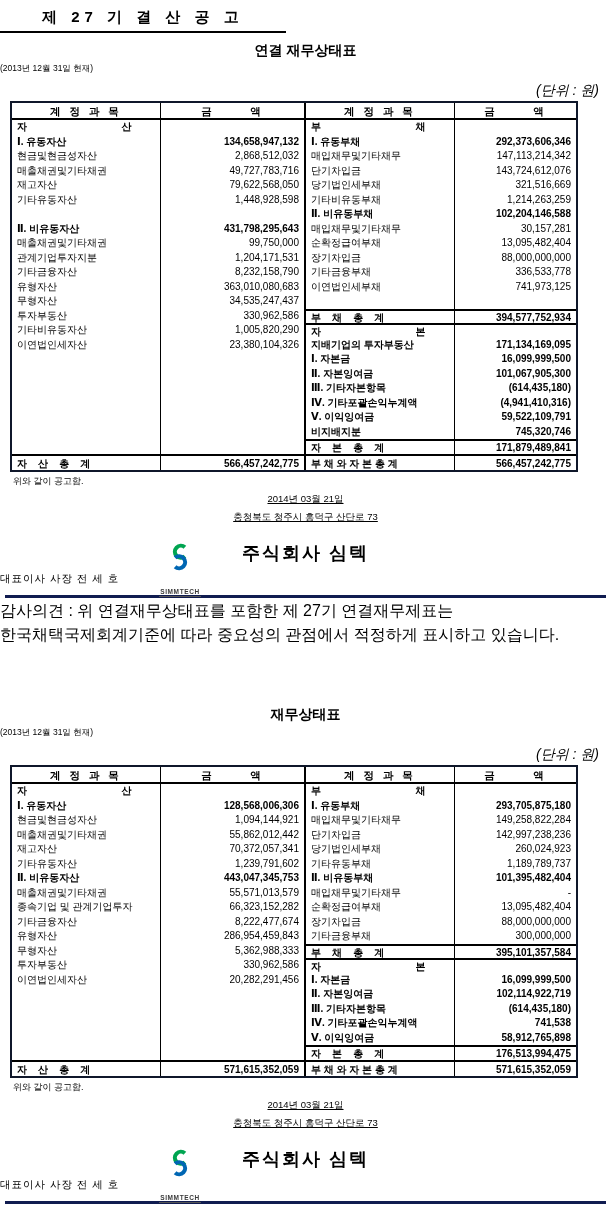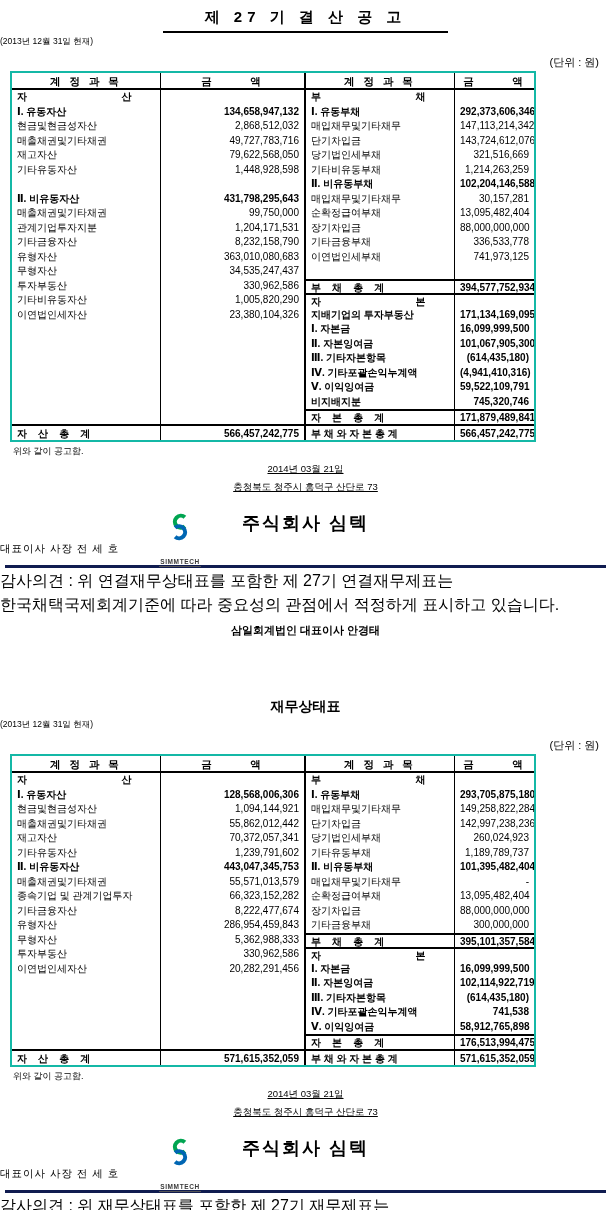--- a/index.html
+++ b/index.html
@@ -2,31 +2,31 @@
 <html><head>
 <meta charset="utf-8">
 <style>
   * { margin:0; padding:0; box-sizing:border-box; }
   html,body { background:#fff; }
   body {
     width:611px; height:1210px; overflow:hidden;
     font-family:"Liberation Sans","DejaVu Sans",sans-serif;
     color:#000;
   }
-  .page-title-wrap { text-align:center; padding-top:8px; }
+  .page-title-wrap { text-align:left; padding-top:8px; }
   .page-title {
     display:inline-block; font-size:15px; font-weight:bold; letter-spacing:5px;
     border-bottom:2px solid #000; padding:0 42px 4px 42px; white-space:pre;
   }
   .bs-title { text-align:center; font-size:14px; font-weight:bold; margin-top:9px; }
   .bs-date  { font-size:8.5px; margin-top:3px; }
-  .unit     { text-align:right; font-size:11px; margin:7px 12px 1px 0; }
+  .unit     { text-align:right; font-size:14px; margin:7px 12px 1px 0;font-style:italic; }
 
   .grid {
-    margin-left:10px; width:526px; border:2px solid #14b8a6;
+    margin-left:10px; width:568px; border:2px solid #0f172a;
     display:grid; grid-template-columns:148px 144px 150px auto;
     background:#fff;
   }
   .cell {
     font-size:10px; line-height:14.5px; height:14.5px;
     padding:0 5px; white-space:pre; overflow:hidden;
   }
   .hdr {
     font-weight:bold; text-align:center; border-bottom:2px solid #000;
     height:17px; line-height:16px; letter-spacing:3px; font-size:10.5px;
@@ -55,20 +55,21 @@
   .sec2 { margin-top:60px; }
 </style>
 </head>
 <body>
 
 <div class="page-title-wrap">
   <div class="page-title">제 27 기 결 산 공 고</div>
 </div>
 
 <div>
+  <div class="bs-title">연결 재무상태표</div>
   <div class="bs-date">(2013년 12월 31일 현재)</div>
   <div class="unit">(단위 : 원)</div>
 
   <div class="grid">
     <div class="cell hdr c1">계 정 과 목</div>
     <div class="cell hdr c2">금      액</div>
     <div class="cell hdr c3">계 정 과 목</div>
     <div class="cell hdr c4">금      액</div>
   <div class="cell c1 section">자                                  산</div>
       <div class="cell c2 val section"></div>
@@ -180,21 +181,20 @@
       </svg>
       <div class="logo-text">SIMMTECH</div>
     </div>
     <div class="company-name">주식회사 심텍</div>
     <div class="ceo-line">대표이사 사장 전 세 호</div>
   </div>
 
   <div class="divider"></div>
   <div class="audit">감사의견 : 위 연결재무상태표를 포함한 제 27기 연결재무제표는</div>
   <div class="audit">한국채택국제회계기준에 따라 중요성의 관점에서 적정하게 표시하고 있습니다.</div>
-  <div class="auditor">삼일회계법인 대표이사 안경태</div>
 </div>
 
 <div class="sec2">
   <div class="bs-title">재무상태표</div>
   <div class="bs-date">(2013년 12월 31일 현재)</div>
   <div class="unit">(단위 : 원)</div>
 
   <div class="grid">
     <div class="cell hdr c1">계 정 과 목</div>
     <div class="cell hdr c2">금      액</div>

